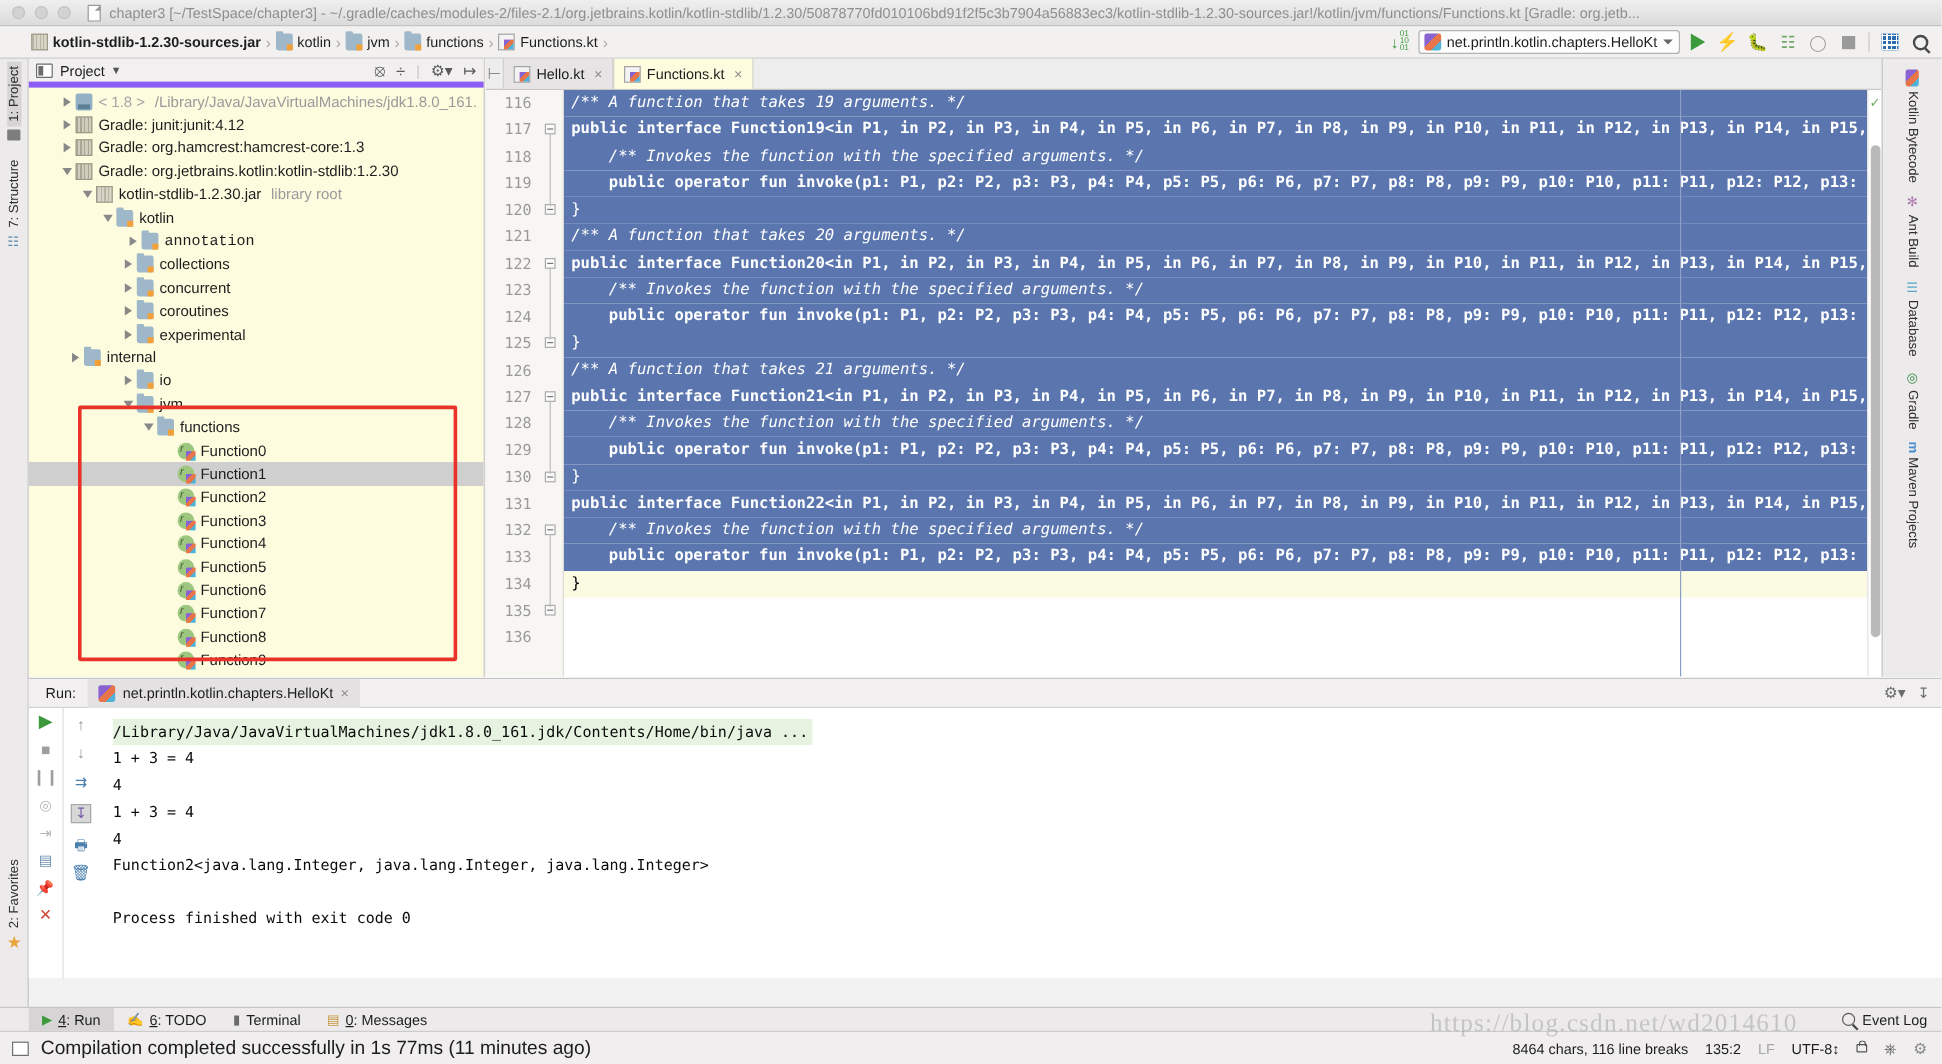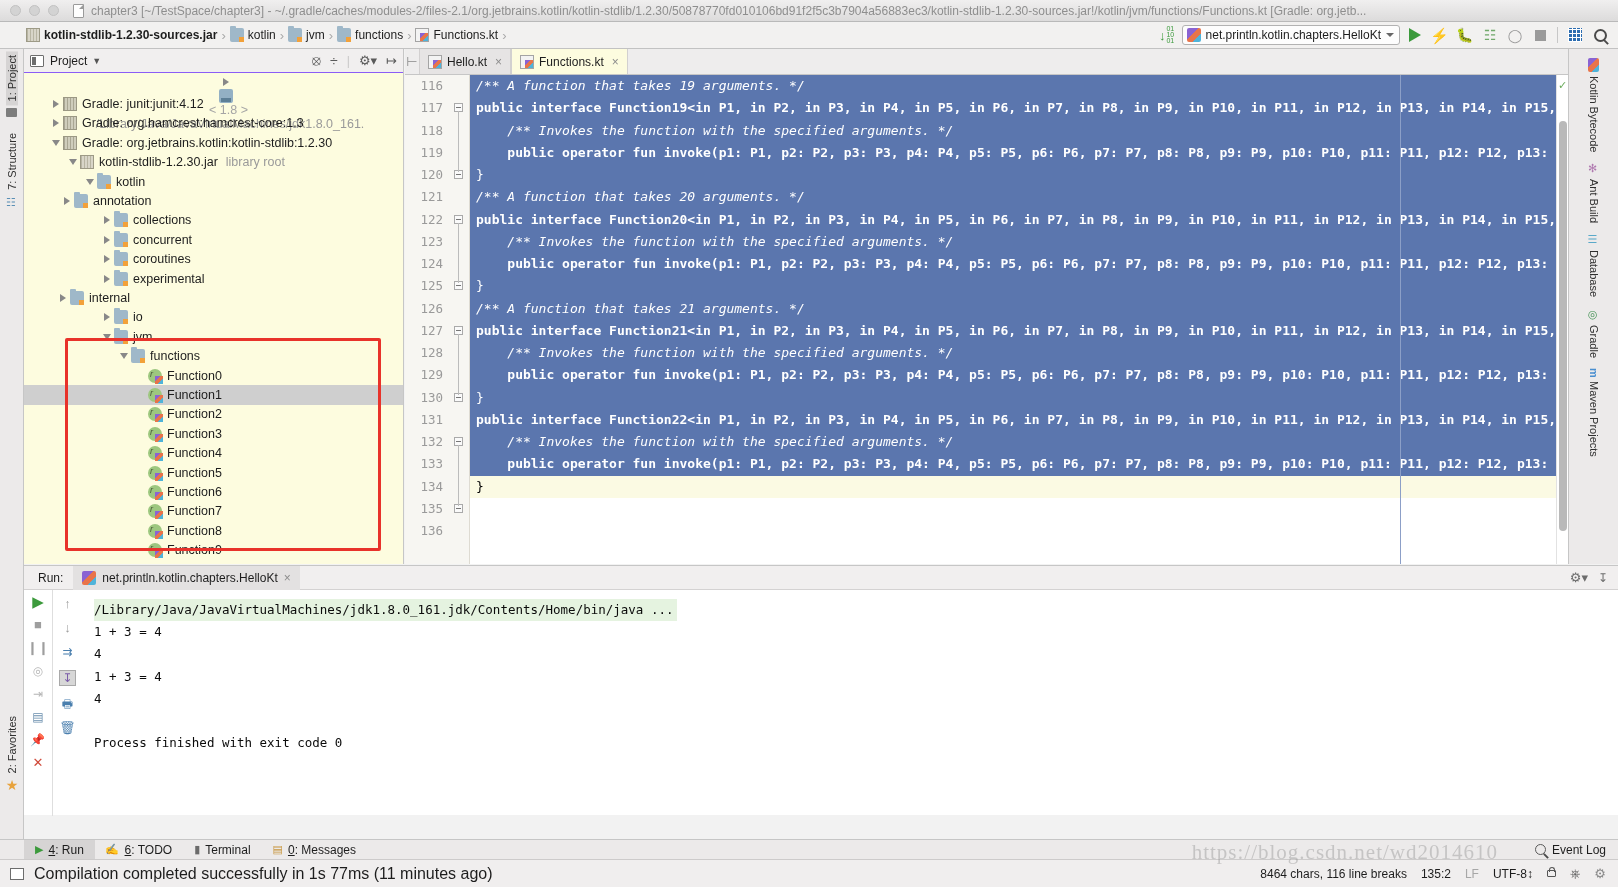--- a/index.html
+++ b/index.html
@@ -95,21 +95,21 @@
   }
   .vtab.sel { background: #d6d4d4; }
   .strip-item { display: flex; flex-direction: column; align-items: center; }
 
   
   .projpanel {
     position: absolute; top: 49px; left: 24px; width: 380px; height: 515px;
     background: #fdfcdf; border-right: 1px solid #c6c6c6;
   }
   .proj-header {
-    height: 24px; background: #f1efef; border-bottom: 1px solid #8b5cf6;
+    height: 24px; background: #f1efef; border-bottom: 5px solid #8b5cf6;
     display: flex; align-items: center; padding: 0 6px;
   }
   .proj-header .t { font-size: 12px; margin-left: 6px; }
   .proj-header .icons { margin-left: auto; display: flex; gap: 9px; align-items: center; color: #5a5a5a; }
   .win-ic { width: 14px; height: 12px; border: 1px solid #6d6d6d; border-radius: 1px; position: relative; background:#fff;}
   .win-ic:before { content:""; position:absolute; left:1px; top:1px; width:4px; height:8px; background:#6d6d6d;}
   .tree { padding-top: 2px; font-size: 12.5px; overflow: hidden; height: 491px; position: relative; }
   .trow { height: 19.4px; display: flex; align-items: center; white-space: nowrap; }
   .trow.sel { background: #cfcfcf; }
   .arrow { width: 14px; flex: 0 0 14px; display:flex; align-items:center; justify-content:center; }
@@ -313,21 +313,21 @@
       <div style="margin-left:5px;color:#555;font-size:9px;">▼</div>
       <div class="icons">
         <span style="font-size:14px;">⦻</span>
         <span style="font-size:14px;">÷</span>
         <span style="color:#c7c7c7;">|</span>
         <span style="font-size:13px;">⚙▾</span>
         <span style="font-size:13px;">↦</span>
       </div>
     </div>
     <div class="tree" id="tree">
-        <div class="trow" style="padding-left: 25px; flex-direction: column;">
+        <div class="trow" style="padding-left: 25px;">
           <span class="arrow">
             <i class="r"></i>
           </span>
           <span class="ic ic-jdk"></span>
           <span class="tlabel dim">&lt; 1.8 &gt;</span>
           <span class="tsub">/Library/Java/JavaVirtualMachines/jdk1.8.0_161.</span>
         </div>
         <div class="trow" style="padding-left: 25px; text-align: center;">
           <span class="arrow">
             <i class="r"></i>
@@ -357,21 +357,21 @@
           <span class="tlabel">kotlin-stdlib-1.2.30.jar</span>
           <span class="tsub">library root</span>
         </div>
         <div class="trow" style="padding-left: 59px;">
           <span class="arrow">
             <i class="d"></i>
           </span>
           <span class="ic ic-folder"></span>
           <span class="tlabel">kotlin</span>
         </div>
-        <div class="trow" style="padding-left: 36px;">
+        <div class="trow" style="padding-left: 80px; font-family: Liberation Mono, monospace;">
           <span class="arrow">
             <i class="r"></i>
           </span>
           <span class="ic ic-folder"></span>
           <span class="tlabel">annotation</span>
         </div>
         <div class="trow" style="padding-left: 76px;">
           <span class="arrow">
             <i class="r"></i>
           </span>
@@ -637,20 +637,21 @@
         <span style="color:#7a5ba8;font-size:12px;line-height:12px;background:#d7d7d7;border:1px solid #a9a9a9;padding:1px 2px;">↧</span>
         <span style="color:#4a7fae;font-size:12px;line-height:12px;">🖶</span>
         <span style="color:#4a7fae;font-size:13px;line-height:12px;">🗑</span>
       </div>
       <div class="console" id="console">
           <div class="cl"><span class="cl cmdline">/Library/Java/JavaVirtualMachines/jdk1.8.0_161.jdk/Contents/Home/bin/java ...</span></div>
           <div class="cl">1 + 3 = 4</div>
           <div class="cl">4</div>
           <div class="cl">1 + 3 = 4</div>
           <div class="cl">4</div>
+          <div class="cl">Function2&lt;java.lang.Integer, java.lang.Integer, java.lang.Integer&gt;</div>
           <div class="cl"></div>
           <div class="cl">Process finished with exit code 0</div>
         </div>
     </div>
   </div>
 
   <div class="bottombar">
     <div style="width:24px;"></div>
     <div class="btab sel">
       <span style="color:#3c9a3c;font-size:11px;">▶</span>

